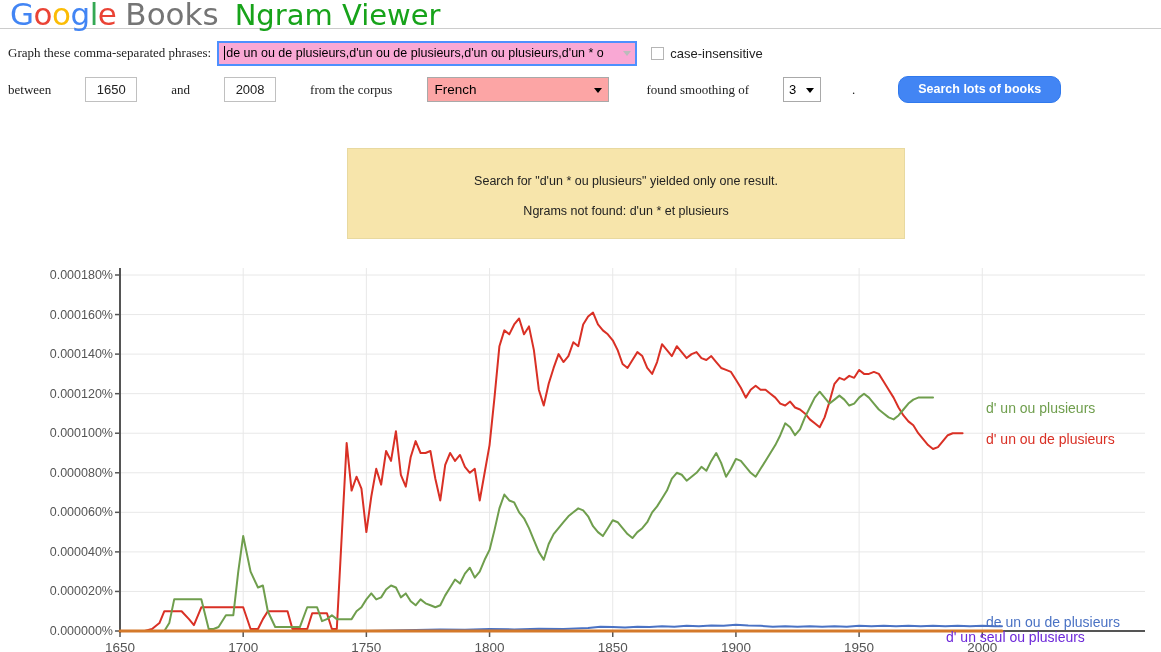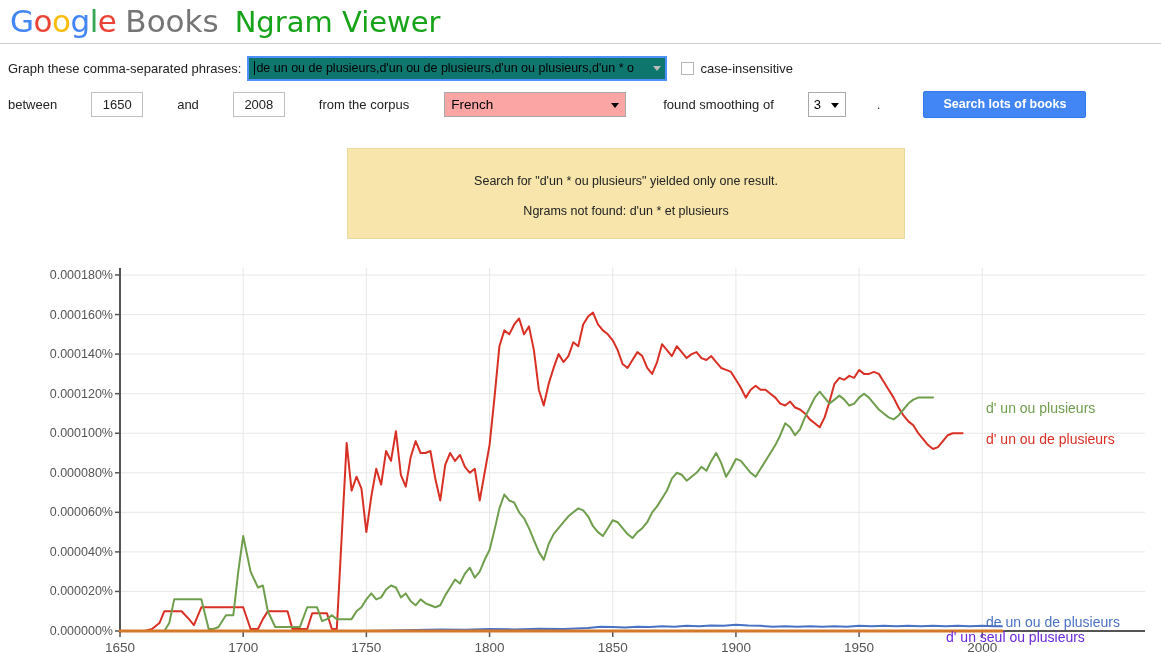--- a/index.html
+++ b/index.html
@@ -10,21 +10,21 @@
     background: #ffffff;
     font-family: "Liberation Sans", sans-serif;
     font-size: 13px;
     color: #222222;
     overflow: hidden;
     position: relative;
   }
 
   
   #header {
-    height: 44px;
+    height: 29px;
     border-bottom: 1px solid #cccccc;
     display: flex;
     align-items: center;
     padding-left: 10px;
   }
   #logo-wrap { display: flex; align-items: baseline; }
   .logo-letter {
     font-family: "DejaVu Sans", sans-serif;
     font-size: 31px;
     font-weight: 400;
@@ -49,28 +49,28 @@
   
   #form-area { padding: 9px 0 0 8px; }
   .form-row {
     display: flex;
     align-items: center;
     font-size: 13px;
     color: #222;
   }
   #row1 { height: 30px; }
   #row2 { height: 31px; margin-top: 6px; gap: 28px; }
-  .lbl { white-space: nowrap; }
+  .lbl { white-space: nowrap; font-family: Liberation Serif, serif; }
 
   #phrases-box {
     position: relative;
     width: 420px;
     height: 25px;
     border: 2px solid #4d90fe;
-    background: #0f766e;
+    background: #f9a8d4;
     margin-left: 6px;
     display: flex;
     align-items: center;
     padding: 0 4px 0 5px;
   }
   #phrases-value {
     font-size: 12.5px;
     color: #000;
     white-space: nowrap;
     overflow: hidden;
@@ -137,21 +137,21 @@
   }
   #smooth-value { font-size: 13px; color: #000; }
   #period { margin-left: 3px; }
 
   #search-btn {
     margin-left: 15px;
     height: 27px;
     padding: 0 19px;
     background: #4285f4;
     border: 1px solid #3079ed;
-    border-radius: 2px;
+    border-radius: 10px;
     color: #ffffff;
     font-size: 12.5px;
     font-weight: bold;
     line-height: 25px;
     white-space: nowrap;
     cursor: pointer;
   }
 
   
   #notice {

